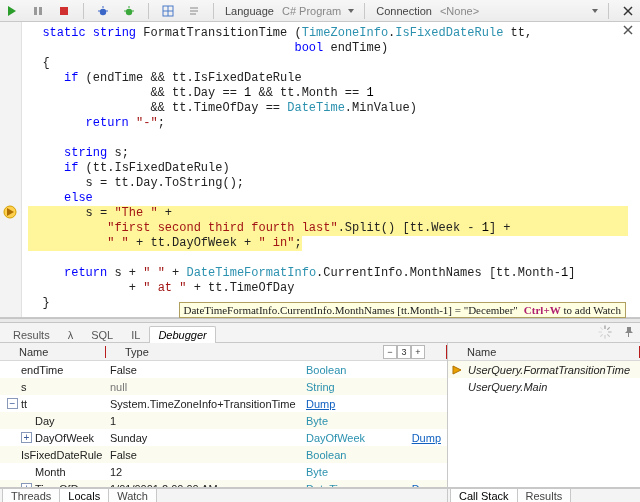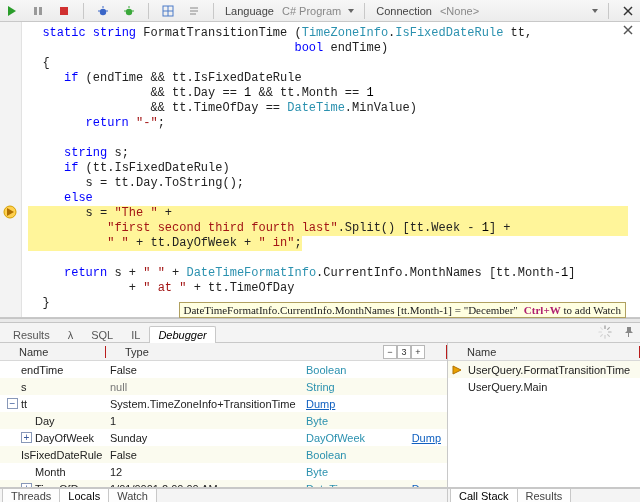--- a/index.html
+++ b/index.html
@@ -43,21 +43,21 @@
 .cell { padding:0 4px; overflow:hidden; white-space:nowrap; text-overflow:ellipsis; font-size:11px;}
 .cell.name { width:106px; display:flex; align-items:center; gap:3px;}
 .cell.value { width:196px; color:#222;}
 .cell.value .null { color:#777;}
 .cell.type { flex:1; display:flex; justify-content:space-between; align-items:center; padding-right:6px;}
 .dump { color:#1060c0; text-decoration:underline; font-size:11px;}
 .tw { width:11px; height:11px; border:1px solid #8898b8; background:#fff; color:#3a5a9a; font-size:10px; line-height:9px; text-align:center; flex:none;}
 .ind { display:inline-block; }
 .right-head { display:flex; background:#f3f3f3; border-bottom:1px solid #d8d8d8; height:18px; align-items:center;}
 .right-head .gh { flex:1;}
-.right-body { flex:1; background:#fff; overflow:auto;}
+.right-body { flex:1; background:#fff; overflow:auto;font-style:italic;}
 .rrow { display:flex; height:17px; align-items:center; padding-left:4px; gap:4px;}
 .rrow:nth-child(1){ background:#fbfbef;}
 .bottom-tabs { height:18px; background:#f4f4f4; border-top:1px solid #c8c8c8; display:flex; align-items:flex-start; padding-left:2px;}
 .btab { padding:1px 8px; border:1px solid #c8c8c8; border-top:none; background:#fdfdfd; font-size:11px; color:#444; margin-right:-1px;}
 .btab.active { background:#fff; color:#000;}
 svg { display:block; }
 </style>
 </head>
 <body>
 

